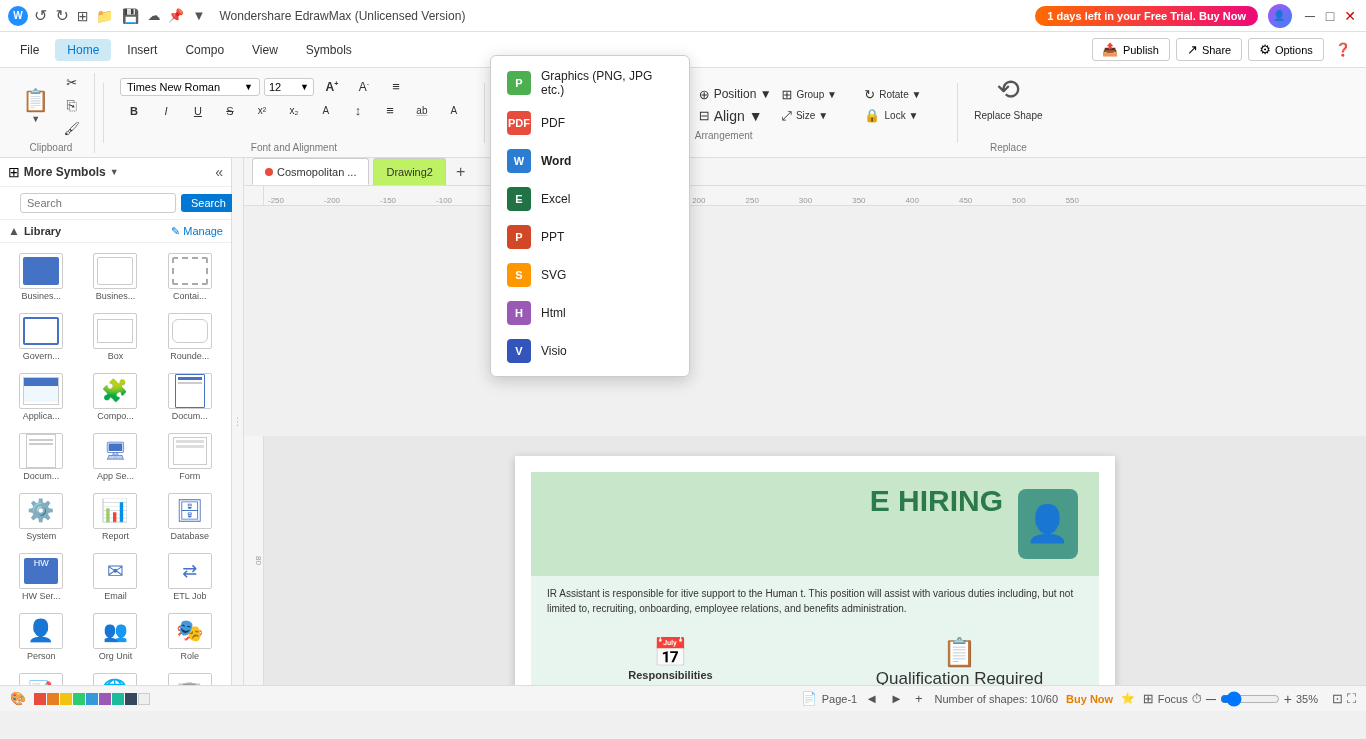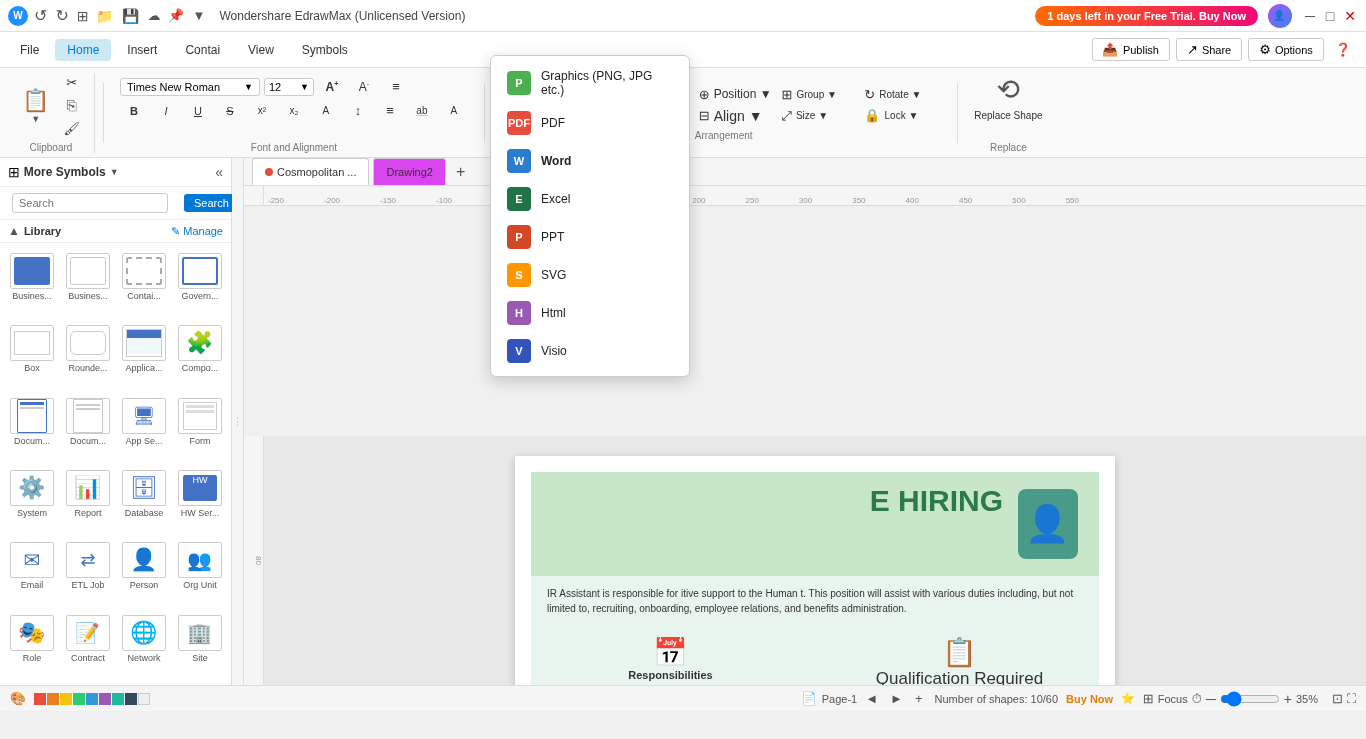--- a/index.html
+++ b/index.html
@@ -98,38 +98,38 @@
       width: 232px; background: #ffffff; border-right: 1px solid #ddd;
       display: flex; flex-direction: column;
     }
     .sidebar-header {
       display: flex; align-items: center; justify-content: space-between;
       padding: 6px 8px; border-bottom: 1px solid #eee;
     }
     .sidebar-title { font-size: 12px; font-weight: 600; color: #333; }
     .sidebar-title-area { display: flex; align-items: center; gap: 4px; }
     .search-area {
-      display: flex; align-items: center; padding: 6px 12px; gap: 16px; border-bottom: 1px solid #eee;
+      display: flex; align-items: center; padding: 6px 20px; gap: 5px; border-bottom: 1px solid #eee;
     }
     .search-input {
       flex: 1; border: 1px solid #ccc; border-radius: 3px; padding: 3px 6px;
       font-size: 11px; outline: none;
     }
     .search-btn {
       background: #0078d4; color: white; border: none; padding: 3px 10px;
       border-radius: 3px; cursor: pointer; font-size: 11px;
     }
     .library-header {
       display: flex; align-items: center; justify-content: space-between;
       padding: 4px 8px; border-bottom: 1px solid #eee;
     }
     .library-left { display: flex; align-items: center; gap: 4px; font-size: 11px; font-weight: 600; color: #333; }
     .manage-btn { font-size: 11px; color: #0078d4; cursor: pointer; text-decoration: none; }
     .shapes-grid {
-      display: grid; grid-template-columns: repeat(4, 1fr); gap: 4px;
+      display: grid; grid-template-columns: repeat(3, 1fr); gap: 4px;
       padding: 6px; overflow-y: auto; flex: 1;
     }
     .shape-item {
       display: flex; flex-direction: column; align-items: center; gap: 2px;
       cursor: pointer; padding: 4px; border-radius: 3px;
     }
     .shape-thumb {
       width: 44px; height: 36px; border: 1px solid #ccc; border-radius: 2px;
       background: white; display: flex; align-items: center; justify-content: center;
     }
@@ -149,21 +149,21 @@
     .shape-hw { background: #4472c4; width: 34px; height: 26px; border-radius: 2px; }
 
     
     .canvas-wrapper { flex: 1; display: flex; flex-direction: column; overflow: hidden; }
     .tabs-bar {
       display: flex; align-items: center; background: #f5f5f5;
       border-bottom: 1px solid #ddd; padding: 0 8px; height: 28px; gap: 4px;
     }
     .tab {
       display: flex; align-items: center; gap: 4px; padding: 4px 12px;
-      background: #d946ef; border: 1px solid #ccc; border-bottom: none;
+      background: #bef264; border: 1px solid #ccc; border-bottom: none;
       font-size: 11px; color: #333; cursor: pointer; border-radius: 3px 3px 0 0;
       height: 100%;
     }
     .tab.active { background: #fff; border-bottom: 1px solid white; z-index: 1; }
     .tab-dot { width: 8px; height: 8px; background: #e74c3c; border-radius: 50%; }
     .tab-add { font-size: 16px; color: #555; cursor: pointer; padding: 0 6px; }
     .corner-piece { width: 20px; height: 20px; background: #f5f5f5; border-right: 1px solid #ddd; border-bottom: 1px solid #ddd; flex-shrink: 0; }
     .ruler-h { height: 20px; background: #f5f5f5; border-bottom: 1px solid #ddd; flex: 1; overflow: hidden; position: relative; }
     .ruler-v { width: 20px; background: #f5f5f5; border-right: 1px solid #ddd; flex-shrink: 0; writing-mode: vertical-rl; }
     .canvas-content {
@@ -246,21 +246,21 @@
       <div class="title-bar-btn">□</div>
       <div class="title-bar-btn close">✕</div>
     </div>
   </div>
 </div>
 
 <div class="menu-bar">
   <div class="menu-item">File</div>
   <div class="menu-item active">Home</div>
   <div class="menu-item">Insert</div>
-  <div class="menu-item">Contai</div>
+  <div class="menu-item">Compo</div>
   <div class="menu-item">View</div>
   <div class="menu-item">Symbols</div>
   <div style="flex:1;"></div>
   <div style="display:flex;align-items:center;gap:6px;">
     <div style="display:flex;align-items:center;gap:4px;padding:3px 10px;border:1px solid #ccc;border-radius:3px;cursor:pointer;font-size:11px;">
       <span style="font-size:13px;">📤</span>
       <span>Publish</span>
     </div>
     <div style="display:flex;align-items:center;gap:4px;padding:3px 10px;border:1px solid #ccc;border-radius:3px;cursor:pointer;font-size:11px;">
       <span style="font-size:13px;">↗</span>

